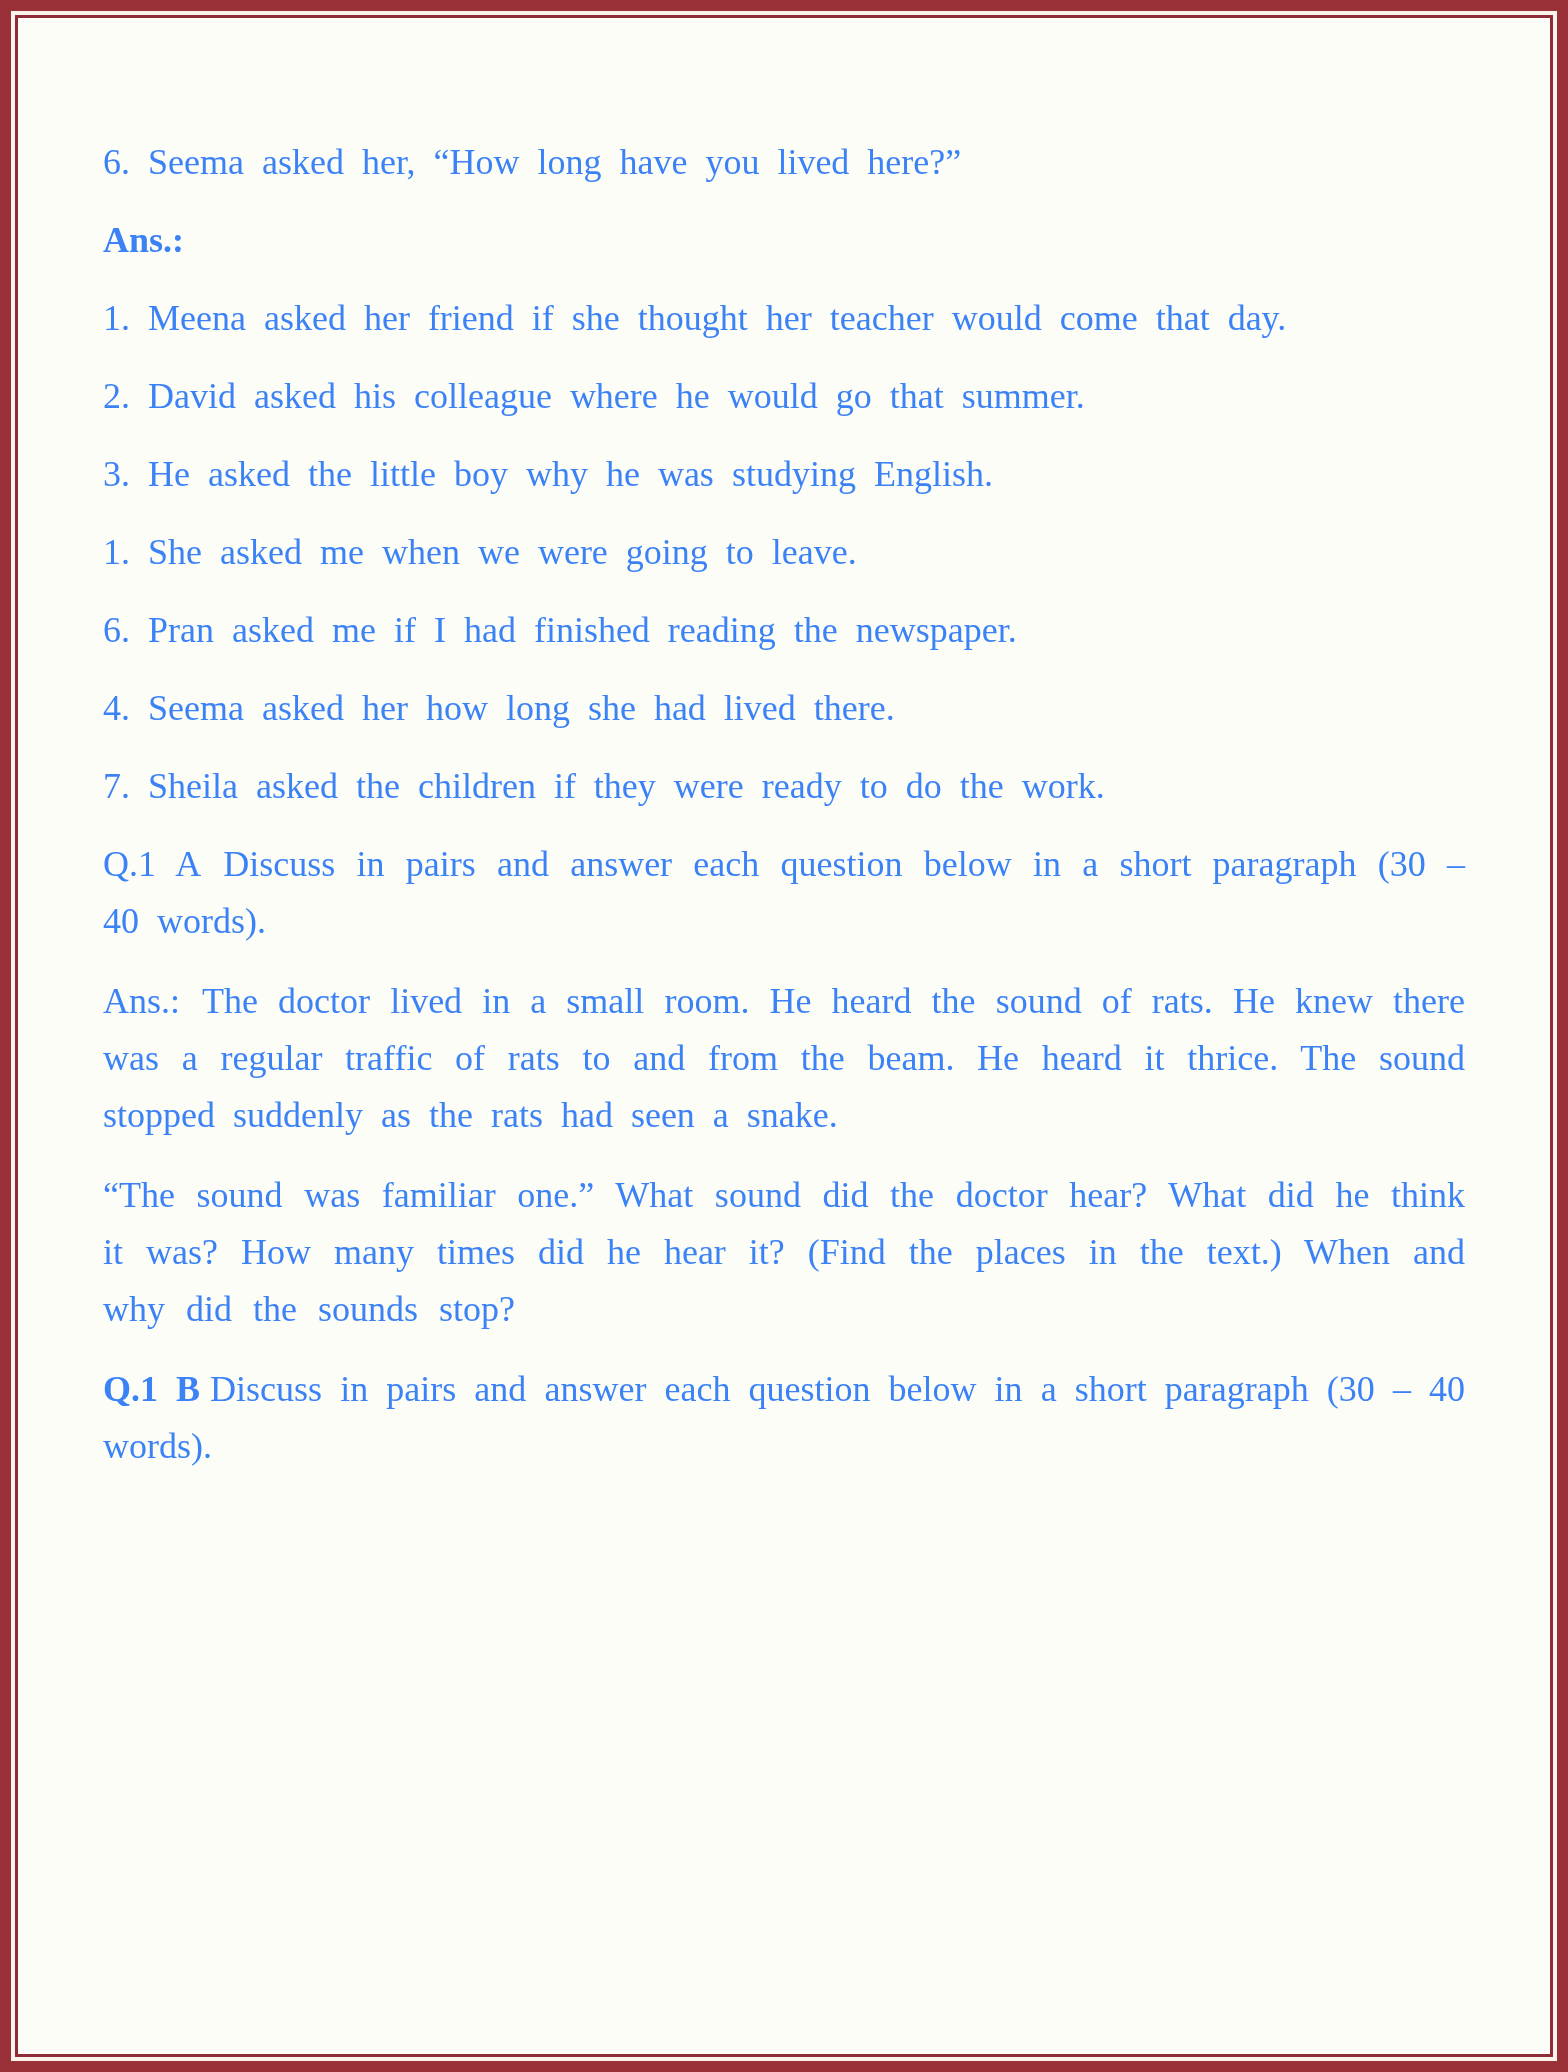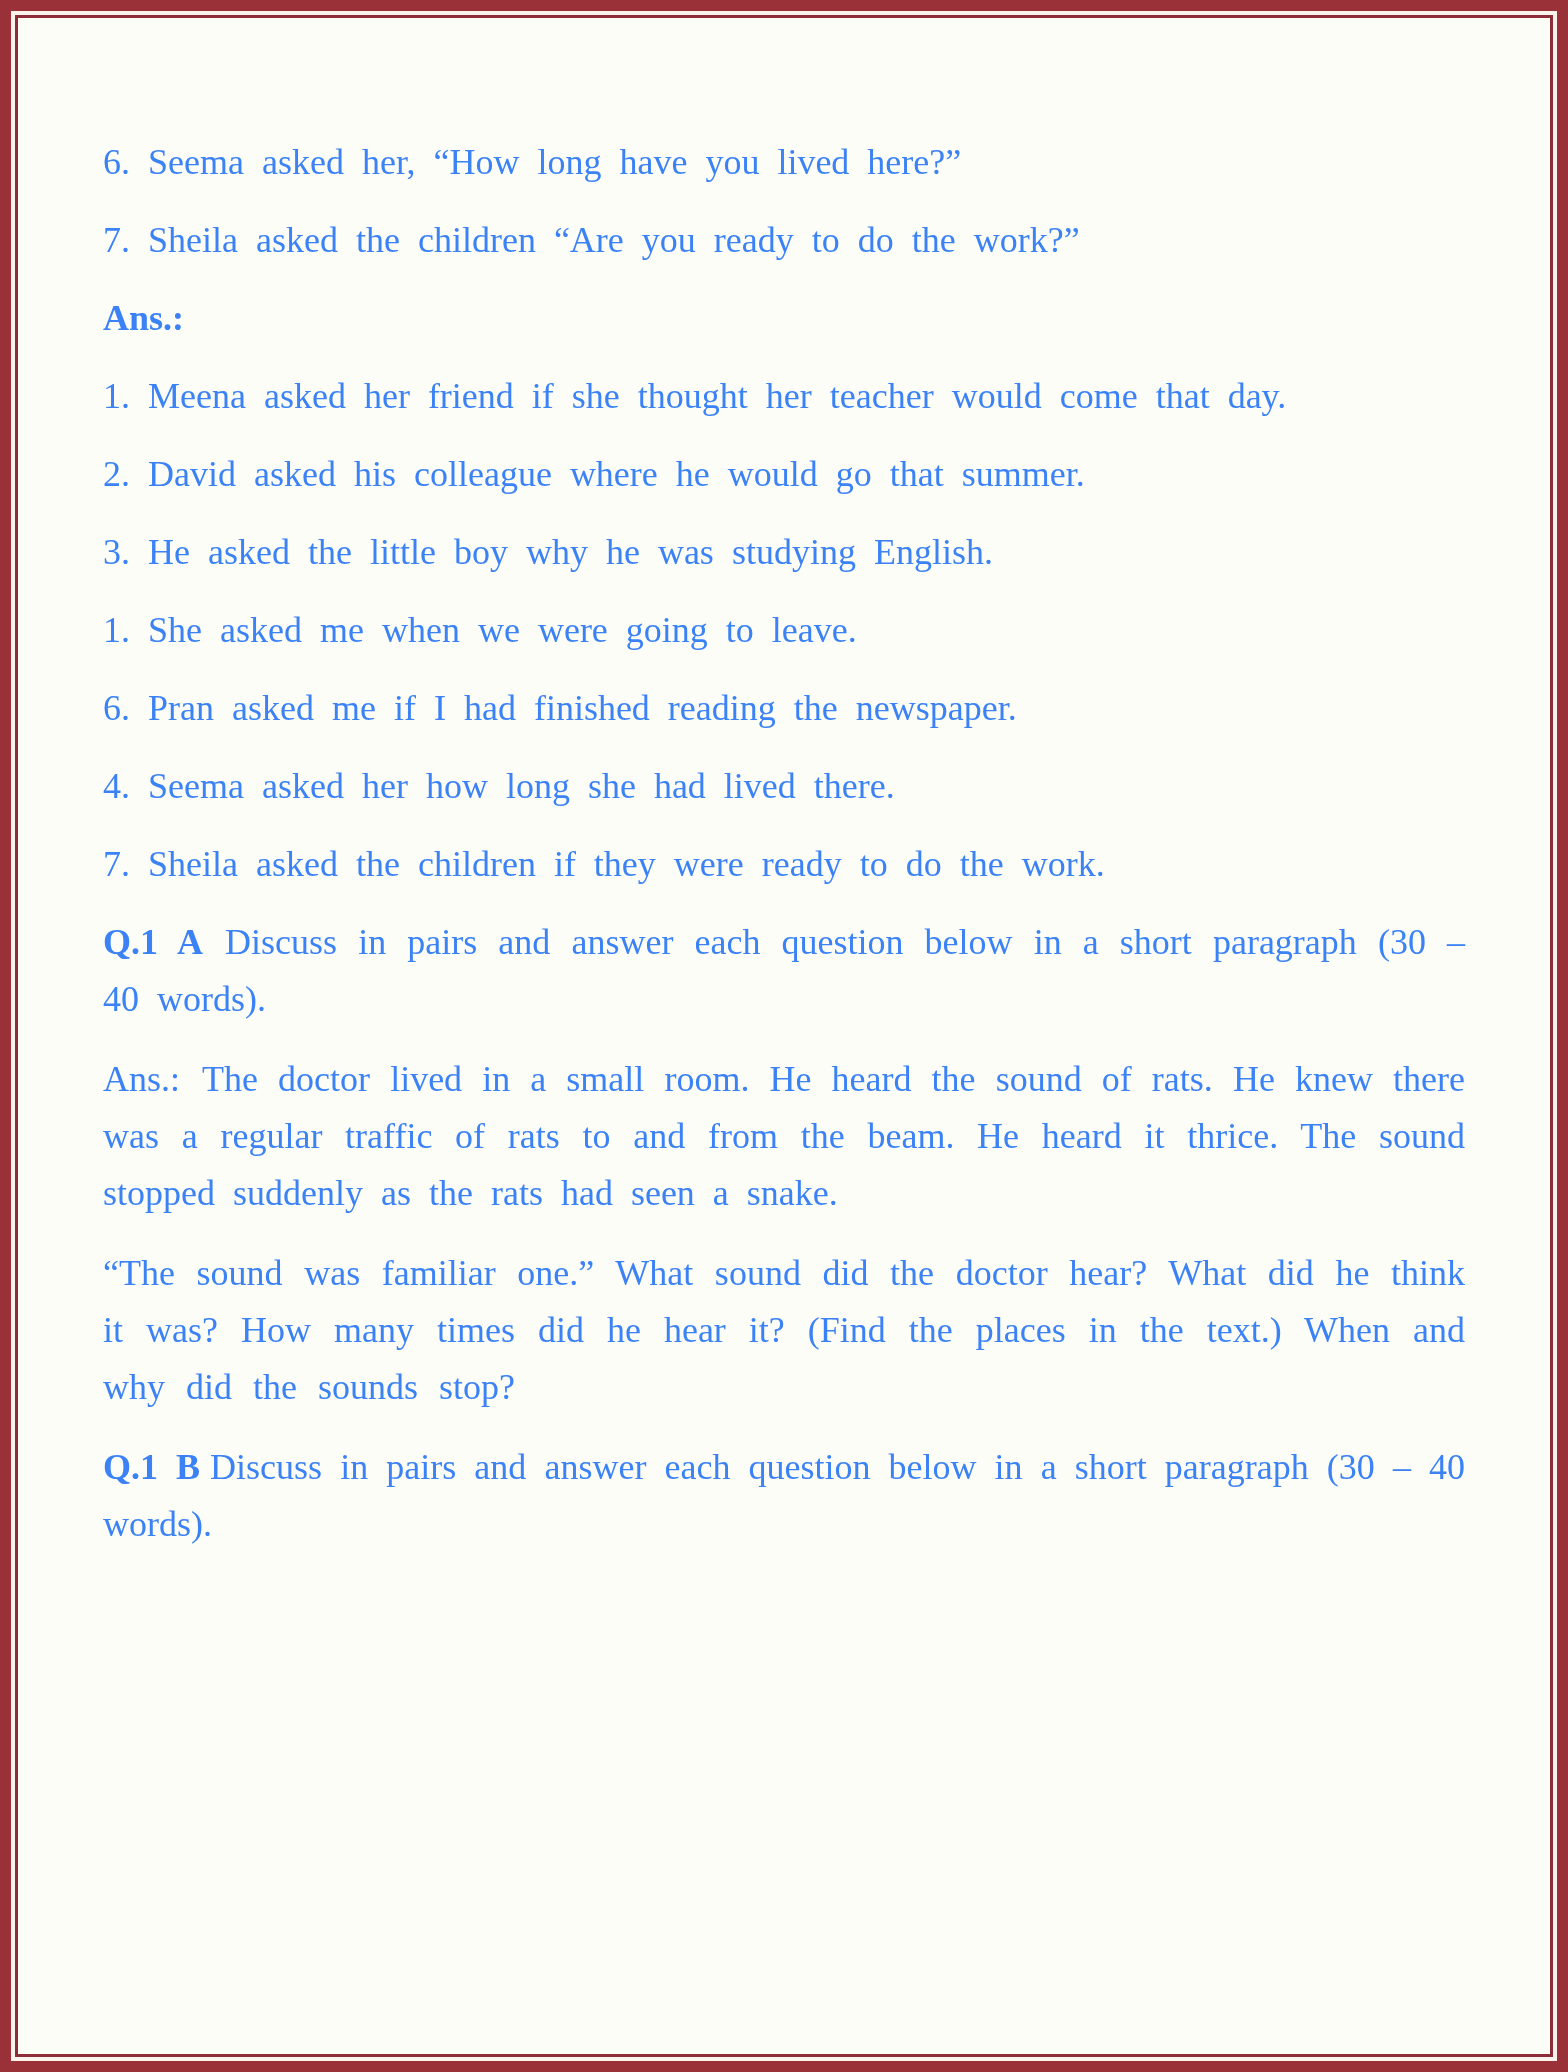--- a/index.html
+++ b/index.html
@@ -52,40 +52,39 @@
     text-align: justify;
     word-spacing: 9px;
     margin: 0 0 23px 0;
   }
   .para-quote {
     word-spacing: 12px;
   }
   .q1b {
   }
   .lbl-bold {
-    font-weight: bold;
+    font-weight: normal;
     margin-right: 22px;
   }
   .lbl-bold-tight {
     font-weight: bold;
     margin-right: 10px;
   }
   .lbl-plain {
     margin-right: 22px;
   }
 </style>
 </head>
 <body>
 
 <div class="frame-gap">
   <div class="page">
     <div class="content">
 
       <p class="q-item">6. Seema asked her, “How long have you lived here?”</p>
-      <p class="q-item">7. Sheila asked the children “Are you ready to do the work?”</p>
 
       <p class="ans-heading">Ans.:</p>
 
       <p class="a-item">1. Meena asked her friend if she thought her teacher would come that day.</p>
       <p class="a-item">2. David asked his colleague where he would go that summer.</p>
       <p class="a-item">3. He asked the little boy why he was studying English.</p>
       <p class="a-item">1. She asked me when we were going to leave.</p>
       <p class="a-item">6. Pran asked me if I had finished reading the newspaper.</p>
       <p class="a-item">4. Seema asked her how long she had lived there.</p>
       <p class="a-item">7. Sheila asked the children if they were ready to do the work.</p>

